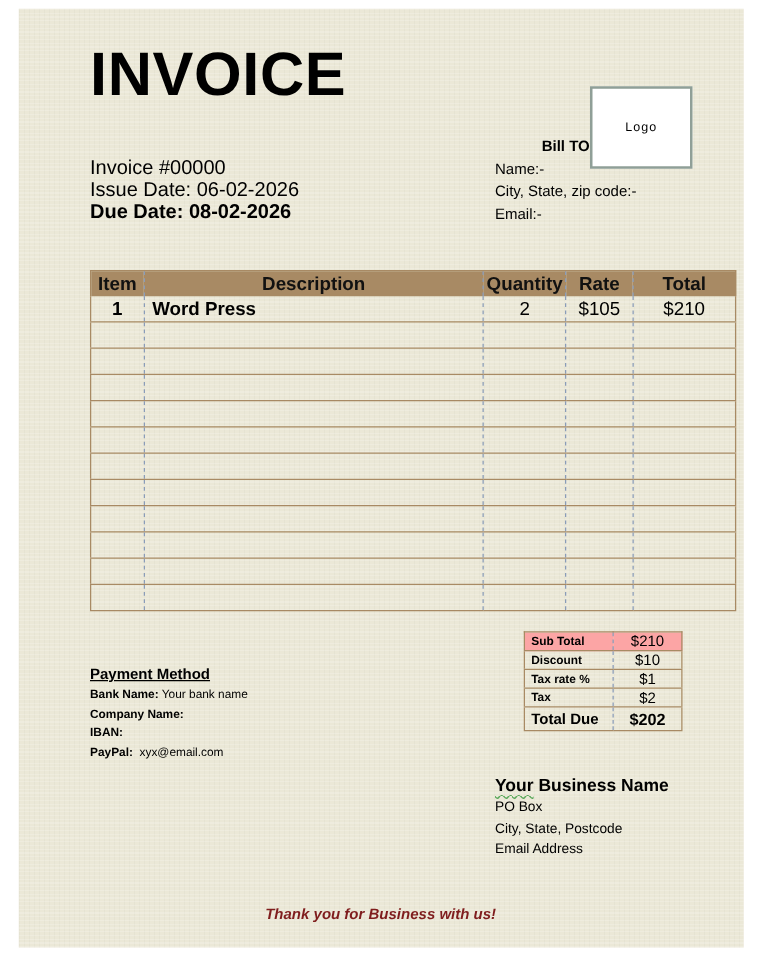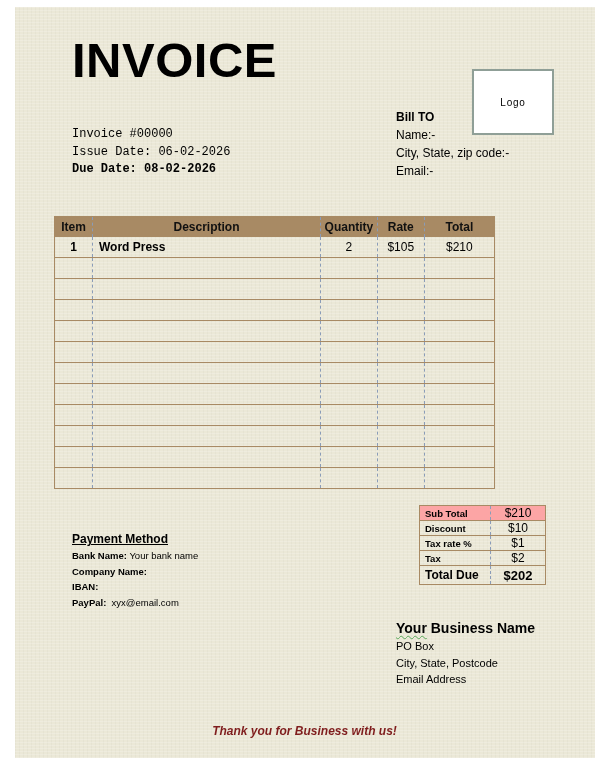--- a/index.html
+++ b/index.html
@@ -9,26 +9,26 @@
       position: absolute; left: 15px; top: 7px; width: 580px; height: 751px;
       background-color: #ebe8d7;
       background-image:
         repeating-linear-gradient(0deg, rgba(255,255,255,0.18) 0px, rgba(255,255,255,0.18) 1px, transparent 1px, transparent 3px),
         repeating-linear-gradient(90deg, rgba(0,0,0,0.025) 0px, rgba(0,0,0,0.025) 1px, transparent 1px, transparent 4px);
     }
     .abs { position: absolute; }
     .title { left: 72px; top: 32px; font-size: 49px; font-weight: bold; letter-spacing: 0.5px; line-height: 56px; }
     .logo-box { left: 472px; top: 27px; width: 78px; height: 62px; background: #fff; border: 2px solid #8f9f97;
                 display: flex; align-items: center; justify-content: center; font-size: 10px; letter-spacing: 0.8px; margin-top: 42px; }
-    .meta { left: 72px; top: 126px; font-size: 12px; line-height: 17.5px; font-family: Liberation Mono, monospace; }
+    .meta { left: 72px; top: 126px; font-size: 16px; line-height: 17.5px; }
     .meta .b { font-weight: bold; }
     .billto { left: 396px; top: 108px; font-size: 12px; line-height: 18px; }
-    .billto .b { font-weight: bold; }
-
-    table.items { position: absolute; left: 54px; top: 216px; width: 441px; border-collapse: collapse; font-size: 12px; }
+    .billto .b { font-weight: bold; text-align: center; }
+
+    table.items { position: absolute; left: 72px; top: 216px; width: 517px; border-collapse: collapse; font-size: 15px; }
     table.items th { background: #a88a64; height: 20px; font-weight: bold; padding: 0; text-align: center; color: #111; }
     table.items td { height: 20px; padding: 0; border-bottom: 1px solid #a88a64; }
     table.items { border: 1px solid #a88a64; }
     table.items th + th, table.items td + td { border-left: 1px dashed #8a9cb8; }
     table.items td.c { text-align: center; }
     table.items td.l { padding-left: 6px; font-weight: bold; }
     table.items td.bold { font-weight: bold; }
 
     .pay { left: 72px; top: 504px; font-size: 9.5px; line-height: 15.5px; }
     .pay .h { font-size: 12px; font-weight: bold; text-decoration: underline; line-height: 16px; margin-bottom: 1px; margin-top: 27px; }

